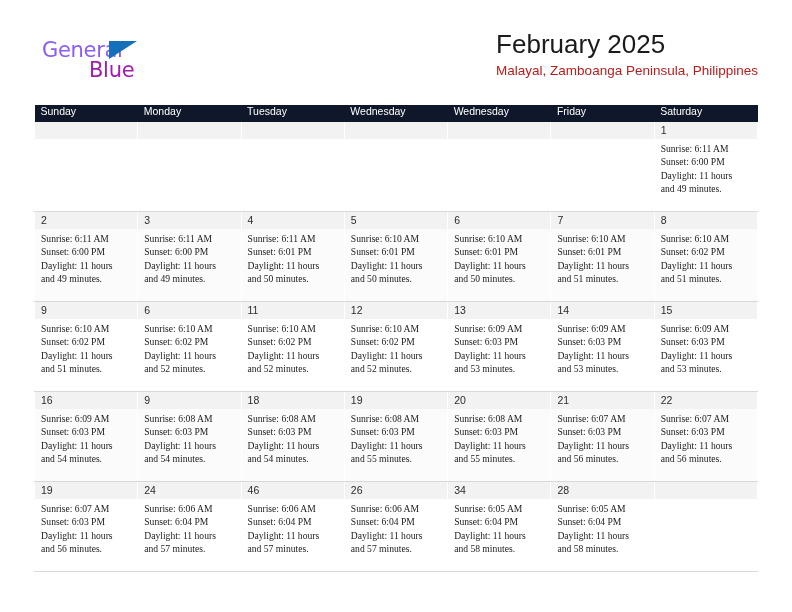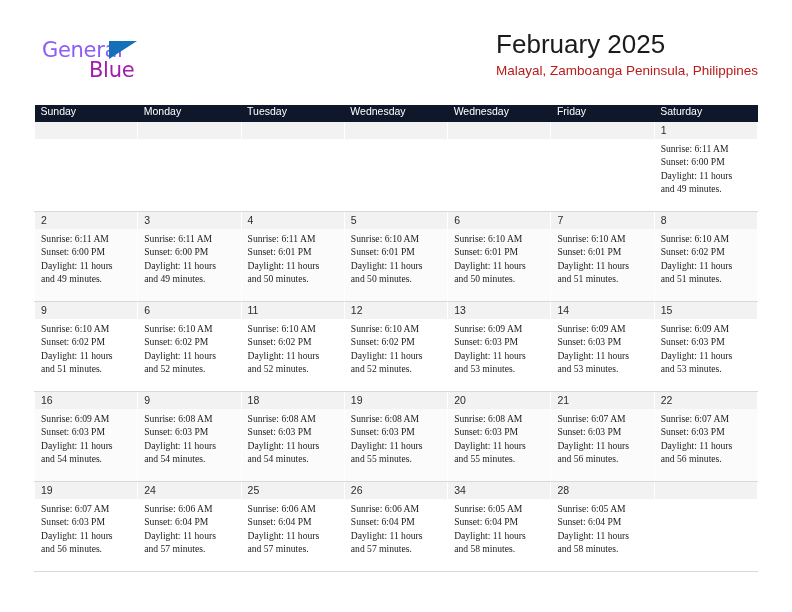--- a/index.html
+++ b/index.html
@@ -478,21 +478,21 @@
               <div class="cell-lines">
                 <div>Sunrise: 6:06 AM</div>
                 <div>Sunset: 6:04 PM</div>
                 <div>Daylight: 11 hours</div>
                 <div>and 57 minutes.</div>
               </div>
             </div>
           </td>
           <td>
             <div class="cell-inner">
-              <div class="daynum-band">25</div>
+              <div class="daynum-band">46</div>
               <div class="cell-lines">
                 <div>Sunrise: 6:06 AM</div>
                 <div>Sunset: 6:04 PM</div>
                 <div>Daylight: 11 hours</div>
                 <div>and 57 minutes.</div>
               </div>
             </div>
           </td>
           <td>
             <div class="cell-inner">

